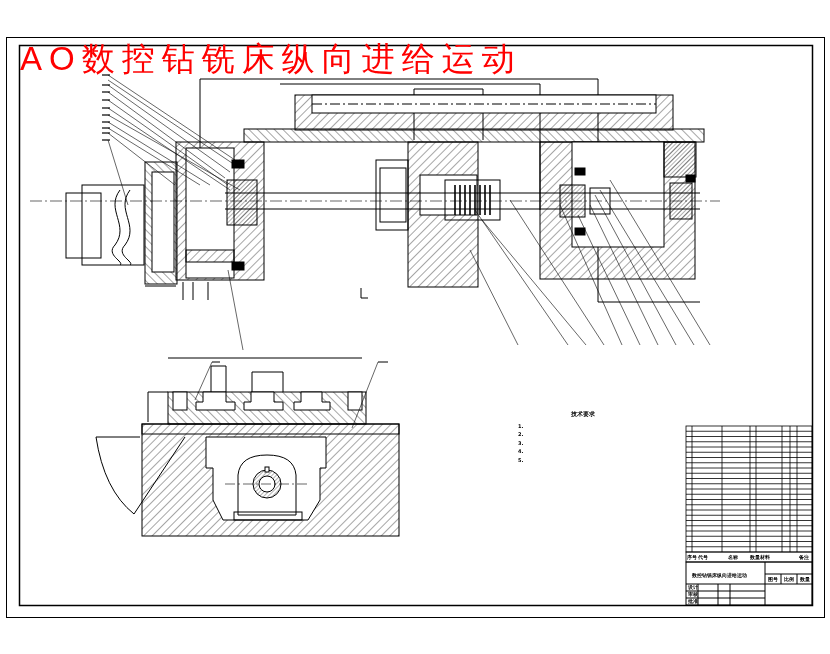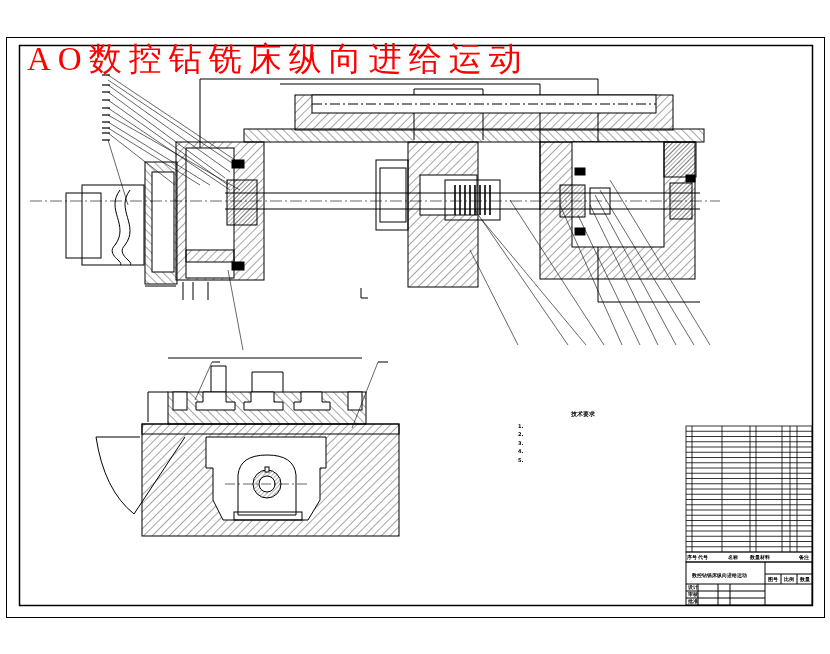--- a/index.html
+++ b/index.html
@@ -1,20 +1,20 @@
 <!DOCTYPE html>
 <html><head>
 <meta charset="utf-8">
 <style>
   html, body { margin: 0; padding: 0; background: #ffffff; }
   body { width: 830px; height: 654px; position: relative; overflow: hidden; font-family: "DejaVu Sans", sans-serif; }
   #sheet { position: absolute; left: 0; top: 0; width: 830px; height: 654px; }
   .title-overlay {
-    position: absolute; left: 27px; top: 38px; height: 42px;
-    color: #ff0000; font-family: Liberation Serif, serif; font-size: 33px; letter-spacing: 7px;
+    position: absolute; left: 20px; top: 38px; height: 42px;
+    color: #ff0000; font-family: Liberation Sans, sans-serif; font-size: 33px; letter-spacing: 7px;
     line-height: 42px; white-space: nowrap; pointer-events: none;
   }
   .tech-notes { position: absolute; left: 518px; top: 410px; width: 130px; font-size: 5px; line-height: 8.5px; color: #000; font-weight: bold; }
   .tech-notes .tn-title { text-align: center; font-size: 6px; margin-bottom: 3px; }
   .tb-text { font-size: 5px; font-weight: bold; fill: #000; }
 </style>
 </head>
 <body>
 
 <svg id="sheet" viewBox="0 0 830 654" width="830" height="654" xmlns="http://www.w3.org/2000/svg">

